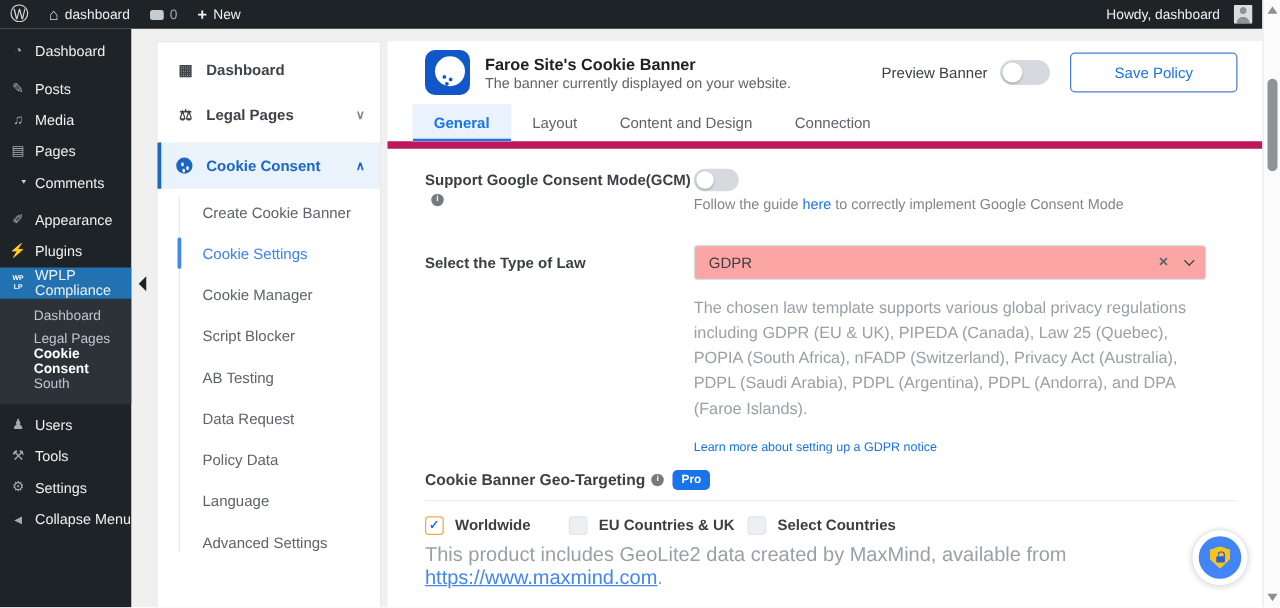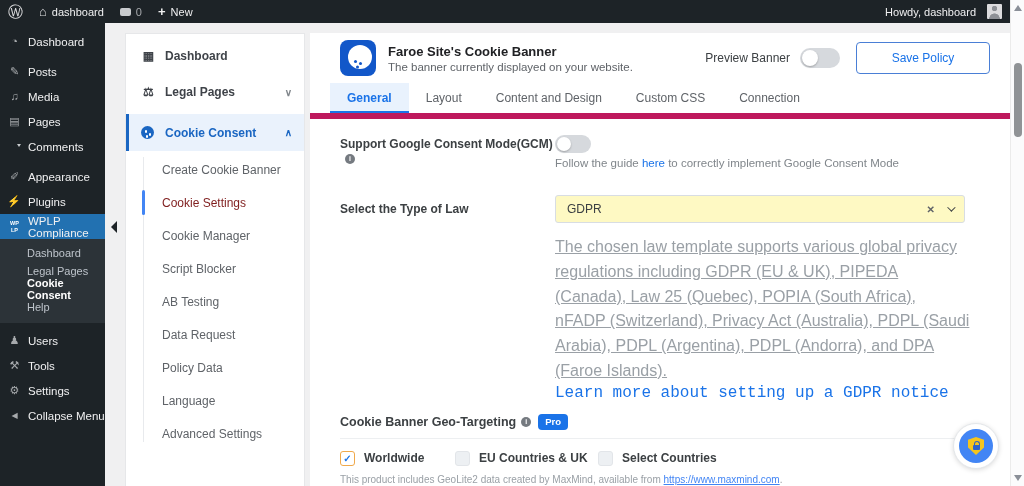--- a/index.html
+++ b/index.html
@@ -39,21 +39,21 @@
   .pn-item { height:36px; display:flex; align-items:center; gap:9px; padding:0 12px 0 15px; font-size:12px; font-weight:bold; color:#3f4349; cursor:pointer; }
   .pn-ic { width:15px; text-align:center; font-size:12px; flex:none; color:#3f4349; line-height:1; }
   .pn-chev { margin-left:auto; font-size:10px; color:#80868b; }
   .pn-item.parent-active { background:#eaf2fc; border-left:3px solid #1a66c2; padding-left:12px; color:#1a66c2; margin-top:4px; height:37px; }
   .pn-item.parent-active .pn-chev { color:#1a66c2; }
   .cookie-glyph { width:13px; height:13px; border-radius:50%; background:#1a66c2; position:relative; flex:none; margin-right:2px; }
   .cookie-glyph::before { content:''; position:absolute; width:2.5px; height:2.5px; border-radius:50%; background:#fff; top:4px; left:3.5px; box-shadow:4px 3px 0 #fff, 1px 5px 0 #fff; }
   .pn-subs { position:relative; padding-top:2px; }
   .pn-subs::before { content:''; position:absolute; left:17px; top:6px; bottom:8px; width:1px; background:#e8eaed; }
   .pn-sub { height:33px; display:flex; align-items:center; padding-left:36px; font-size:12px; color:#5f6368; position:relative; cursor:pointer; }
-  .pn-sub.active { color:#7f1d1d; }
+  .pn-sub.active { color:#3b82f6; }
   .pn-sub.active::before { content:''; position:absolute; left:16px; top:4px; bottom:4px; width:2.5px; background:#4285f4; border-radius:2px; }
 
   
   #main { position:absolute; left:310px; top:33px; width:700px; height:453px; background:#fff; z-index:10; }
   .m-header { display:flex; align-items:center; padding:7px 20px 5px 30px; }
   .banner-icon { width:36px; height:36px; border-radius:8px; background:#1257c9; position:relative; overflow:hidden; flex:none; }
   .banner-icon::before { content:''; position:absolute; width:24px; height:24px; border-radius:50%; background:#fff; top:5px; right:4px; }
   .banner-icon::after { content:''; position:absolute; width:3px; height:3px; border-radius:50%; background:#1257c9; top:20px; left:14px; box-shadow:5px 2px 0 #1257c9, 2px 5.5px 0 #1257c9; }
   .title-block { margin-left:12px; }
   .m-title { font-size:13px; font-weight:bold; color:#202124; }
@@ -76,36 +76,36 @@
   .info { display:inline-block; width:10px; height:10px; border-radius:50%; background:#757a80; color:#fff; font-size:7px; line-height:10px; text-align:center; font-style:normal; margin-left:5px; vertical-align:1px; }
   .pro { background:#1a73e8; color:#fff; font-size:9.5px; font-weight:bold; padding:2.5px 7px; border-radius:4px; margin-left:7px; }
 
   .frow { display:flex; padding:0 30px; }
   .flabel { width:215px; flex:none; font-size:12px; font-weight:bold; color:#3c4043; }
   .fctrl { flex:1; }
   .row-gcm { margin-top:16px; } .row-gcm .flabel { padding-top:2px; }
   .help { margin-top:0; font-size:11.5px; color:#80868b; }
   .link { color:#1a73e8; cursor:pointer; text-decoration:none; }
   .row-law { margin-top:26px; } .row-law .flabel { padding-top:7px; }
-  .select { width:410px; height:28px; border:1px solid #d8dde3; border-radius:3px; display:flex; align-items:center; padding:0 11px; font-size:12px; color:#3c4043; cursor:pointer; background:#fef9c3; }
+  .select { width:410px; height:28px; border:1px solid #d8dde3; border-radius:3px; display:flex; align-items:center; padding:0 11px; font-size:12px; color:#3c4043; cursor:pointer; background:#fca5a5; }
   .sel-right { margin-left:auto; display:flex; align-items:center; gap:12px; }
   .sel-x { font-size:10px; color:#5f6368; font-weight:bold; cursor:pointer; }
   .chev { width:6px; height:6px; border-right:1.8px solid #3c4043; border-bottom:1.8px solid #3c4043; transform:rotate(45deg) translateY(-2px); }
-  .law-help { margin-top:12px; width:416px; font-size:16px; color:#9aa0a6; line-height:1.55;text-decoration:underline; }
-  .law-link { margin-top:0; font-size:16px;font-family:Liberation Mono, monospace; }
+  .law-help { margin-top:12px; width:416px; font-size:13px; color:#9aa0a6; line-height:1.55; }
+  .law-link { margin-top:16px; font-size:10px; }
   .geo-head { margin-top:12px; padding:0 30px; display:flex; align-items:center; font-size:12.5px; font-weight:bold; color:#3c4043; }
   .divider { margin:8px 20px 0 30px; border-top:1px solid #edeff1; }
   .opts { margin-top:12px; padding:0 30px; display:flex; align-items:center; }
   .opt { display:flex; align-items:center; gap:9px; }
   .opt-1 { width:115px; } .opt-2 { width:143px; }
   .opt-label { font-size:12px; font-weight:bold; color:#3c4043; }
   .cb { width:15px; height:15px; border-radius:3px; display:flex; align-items:center; justify-content:center; cursor:pointer; flex:none; }
   .cb.checked { border:1.5px solid #f0a94b; background:#fff; color:#1a73e8; font-size:10px; font-weight:bold; }
   .cb.un { background:#edf0f3; border:1px solid #e2e5e9; }
-  .note { margin-top:8px; padding:0 30px; font-size:10px; color:#9aa0a6; }
+  .note { margin-top:8px; padding:0 30px; font-size:16px; color:#9aa0a6; }
   .note a, .note .link-u { color:#4285f4; text-decoration:underline; cursor:pointer; }
   .row-enable { margin-top:16px; } .row-enable .flabel { padding-top:2px; }
   .row-short { margin-top:26px; } .row-short .flabel { padding-top:8px; }
   .btn-copy { width:106px; height:30px; border:1px solid #9dbfea; border-radius:3px; background:#fff; color:#1a73e8; font-size:11.5px; display:flex; align-items:center; justify-content:center; cursor:pointer; }
 
   
   #fab { position:absolute; left:953px; top:423px; width:46px; height:46px; border-radius:50%; background:#fff; border:1px solid #e4e7ea; box-shadow:0 1px 5px rgba(0,0,0,.15); display:flex; align-items:center; justify-content:center; z-index:50; cursor:pointer; }
   .fab-inner { width:34px; height:34px; border-radius:50%; background:#4285f4; display:flex; align-items:center; justify-content:center; }
   .shield { width:16px; height:18px; background:#f5c51d; clip-path:polygon(50% 0%, 100% 15%, 100% 58%, 50% 100%, 0% 58%, 0% 15%); display:flex; align-items:center; justify-content:center; }
   .lock { width:7px; height:5.5px; background:#2e62c9; border-radius:1px; position:relative; margin-top:3px; }
@@ -181,21 +181,21 @@
       <span class="wplp-icon">
         <span>WP</span>
           <span>LP</span>
       </span>
       <span>WPLP Compliance</span>
     </div>
     <div class="am-sub">
       <div class="am-sub-item">Dashboard</div>
       <div class="am-sub-item">Legal Pages</div>
       <div class="am-sub-item current">Cookie Consent</div>
-      <div class="am-sub-item">Help</div>
+      <div class="am-sub-item">South</div>
     </div>
     <div class="am-gap"></div>
     <div class="am-item">
       <span class="am-icon">♟</span>
       <span>Users</span>
     </div>
     <div class="am-item">
       <span class="am-icon">⚒</span>
       <span>Tools</span>
     </div>
@@ -252,21 +252,20 @@
             </span>
         </span>
         <span class="btn-save">Save Policy</span>
       </span>
     </div>
 
     <div class="tabs">
       <span class="tab active">General</span>
       <span class="tab">Layout</span>
       <span class="tab">Content and Design</span>
-      <span class="tab">Custom CSS</span>
       <span class="tab">Connection</span>
     </div>
 
     <div class="frow row-gcm">
       <div class="flabel">
         <span>Support Google Consent Mode(GCM)</span><span class="info">i</span>
       </div>
       <div class="fctrl">
         <span class="toggle off" style="display:inline-block;"><span class="knob"></span></span>
         <div class="help">

